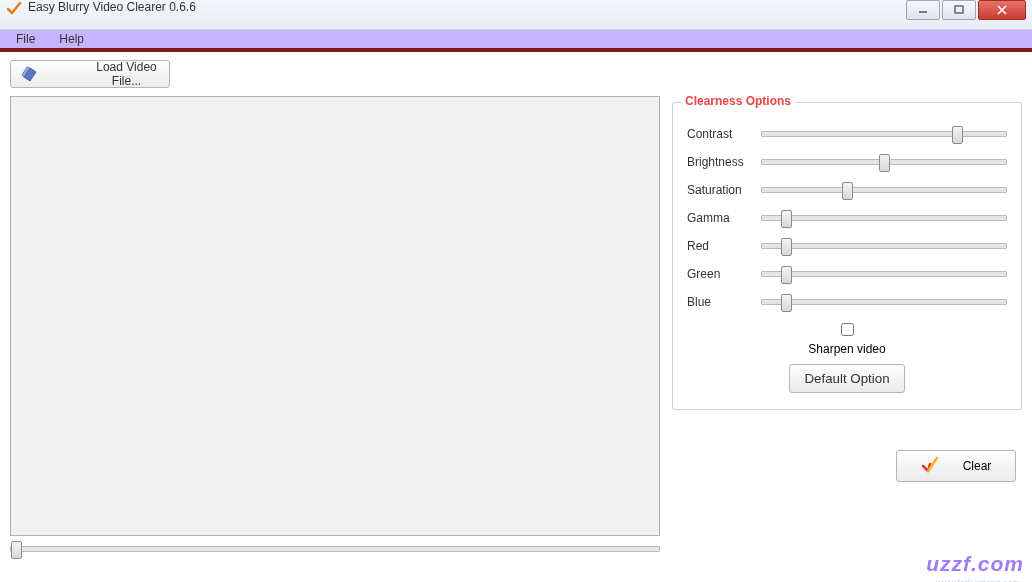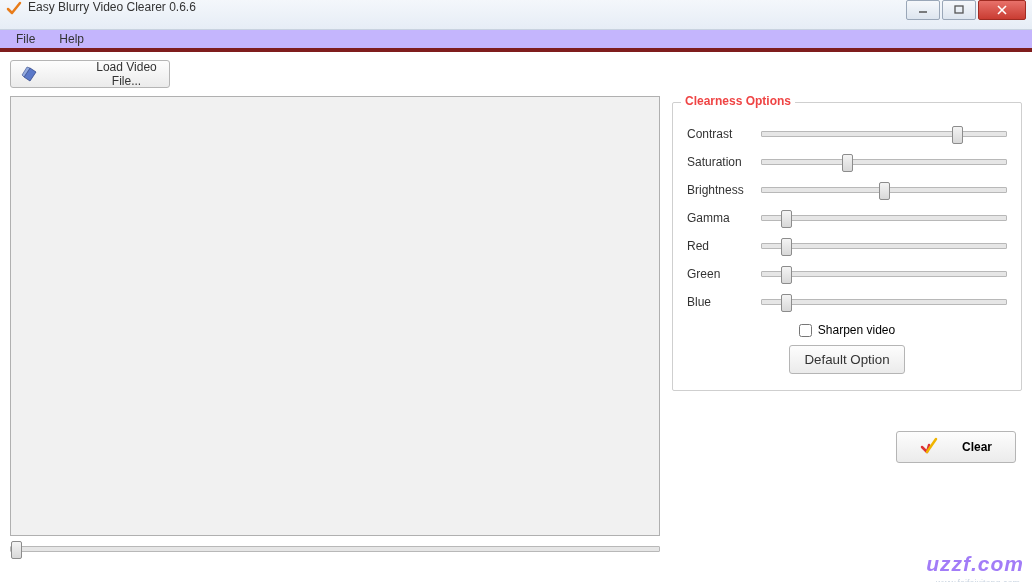--- a/index.html
+++ b/index.html
@@ -113,21 +113,21 @@
   }
   .opt-row {
     display: flex;
     align-items: center;
     margin: 14px 0;
   }
   .opt-row .lbl { width: 74px; color: #333; }
   .opt-row .slider-wrap { flex:1; }
   .chk-row {
     display:flex; justify-content:center; align-items:center;
-    margin-top: 6px; gap:6px;
+    margin-top: 6px; gap:6px;flex-direction:column;
   }
   .chk-row input { margin:0; }
   .default-row {
     display:flex; justify-content:center; margin-top: 8px;
   }
   .btn {
     border: 1px solid #b5b5b5;
     border-radius: 3px;
     background: linear-gradient(#fdfdfd, #ebebeb);
     padding: 6px 14px;
@@ -139,21 +139,20 @@
     margin-top: 40px;
     padding-right: 6px;
   }
   .clear-btn {
     width: 120px; height: 32px;
     border: 1px solid #b5b5b5;
     border-radius: 3px;
     background: linear-gradient(#fdfdfd, #ebebeb);
     display:flex; align-items:center; justify-content:center;
     gap: 24px;
-    font-weight: bold;
   }
 
   .watermark {
     position:absolute;
     right: 8px; bottom: 6px;
     font-size: 21px;
     letter-spacing: 1px;
     font-style: italic;
     font-weight: bold;
     color:#8b5cf6;
@@ -231,32 +230,32 @@
       <div id="sliders-host">
           <div class="opt-row">
             <div class="lbl">Contrast</div>
             <div class="slider-wrap">
               <div class="slider-track">
                 <div class="slider-thumb" style="left: calc(80% - 5px);"></div>
               </div>
             </div>
           </div>
           <div class="opt-row">
+            <div class="lbl">Brightness</div>
+            <div class="slider-wrap">
+              <div class="slider-track">
+                <div class="slider-thumb" style="left: calc(50% - 5px);"></div>
+              </div>
+            </div>
+          </div>
+          <div class="opt-row">
             <div class="lbl">Saturation</div>
             <div class="slider-wrap">
               <div class="slider-track">
                 <div class="slider-thumb" style="left: calc(35% - 5px);"></div>
-              </div>
-            </div>
-          </div>
-          <div class="opt-row">
-            <div class="lbl">Brightness</div>
-            <div class="slider-wrap">
-              <div class="slider-track">
-                <div class="slider-thumb" style="left: calc(50% - 5px);"></div>
               </div>
             </div>
           </div>
           <div class="opt-row">
             <div class="lbl">Gamma</div>
             <div class="slider-wrap">
               <div class="slider-track">
                 <div class="slider-thumb" style="left: calc(10% - 5px);"></div>
               </div>
             </div>

